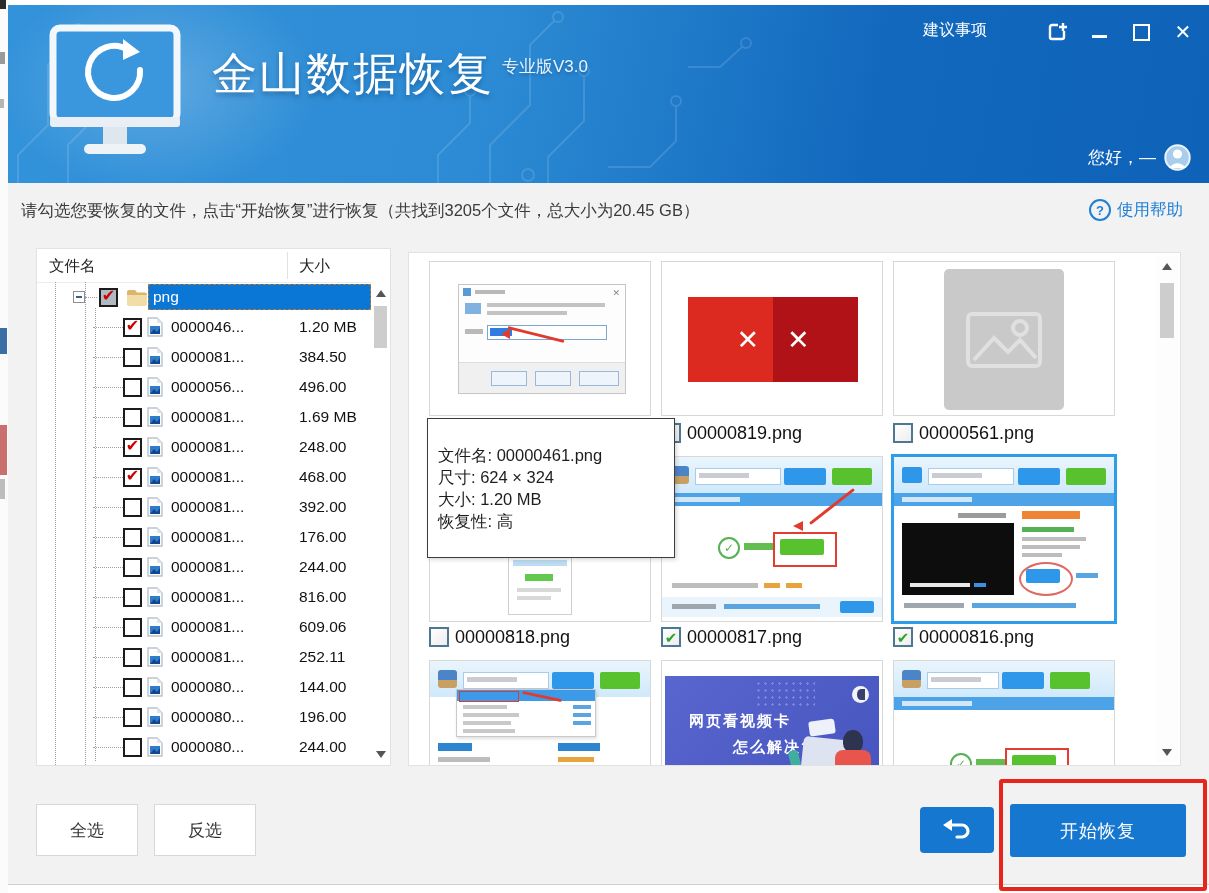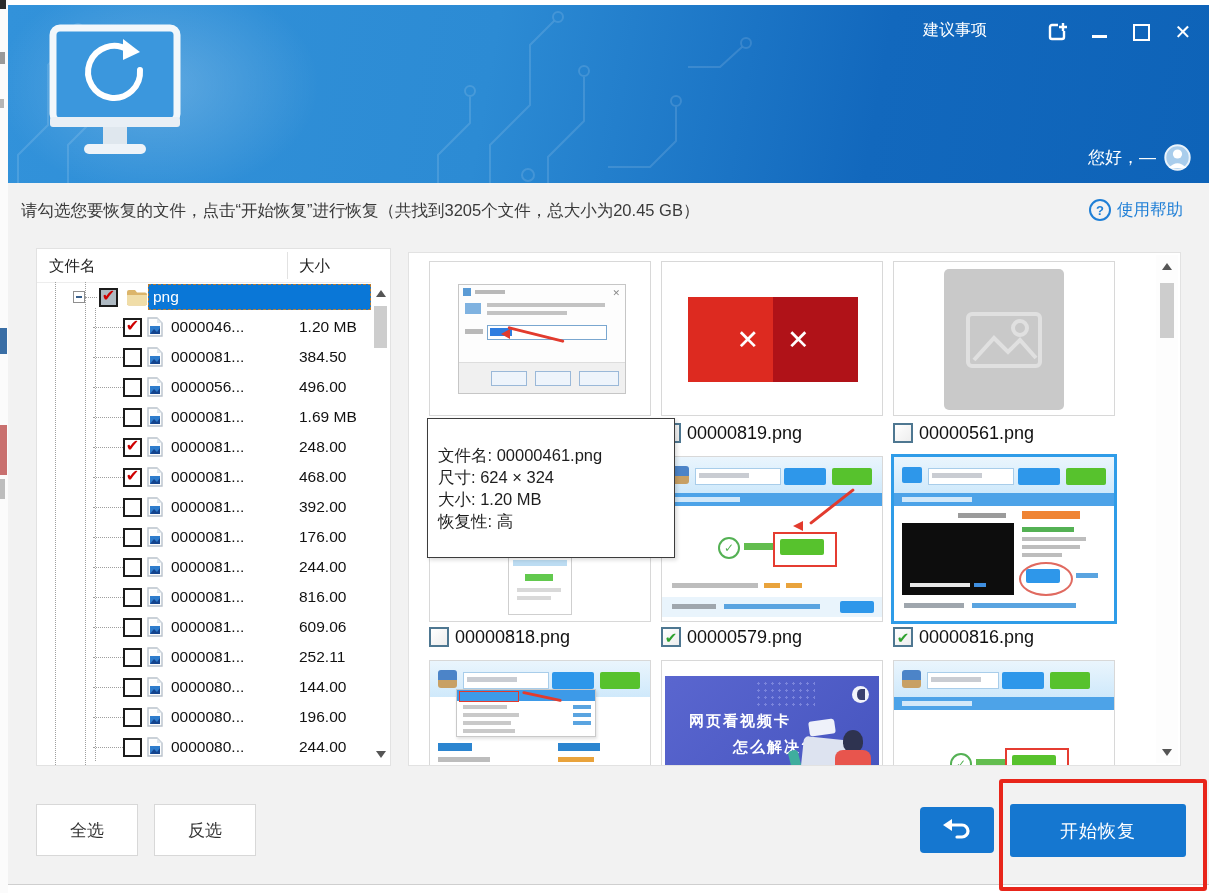--- a/index.html
+++ b/index.html
@@ -183,20 +183,24 @@
 
     <svg class="logo" viewBox="0 0 160 146">
       <rect x="18" y="7" width="124" height="93" rx="7" fill="#3b97dd" stroke="#f2f7fb" stroke-width="7"></rect>
       <rect x="15" y="96" width="130" height="10" rx="3" fill="#e9eff5"></rect>
       <path d="M93,29 A26,26 0 1 0 105,49" stroke="#ffffff" stroke-width="6" fill="none" stroke-linecap="round"></path>
       <polygon points="88,18 105,31 88,39" fill="#ffffff"></polygon>
       <rect x="68" y="106" width="24" height="17" fill="#dfe7ee"></rect>
       <rect x="49" y="123" width="62" height="10" rx="5" fill="#eef3f8"></rect>
     </svg>
 
+    <div class="title-wrap">
+      <span class="app-title">金山数据恢复</span>
+      <span class="app-edition">专业版V3.0</span>
+    </div>
 
     <div class="header-controls">
       <span class="suggestions">建议事项</span>
       <span class="winbtn">
         <svg width="22" height="22" viewBox="0 0 22 22">
             <path d="M12,4 H6 a2,2 0 0 0 -2,2 v10 a2,2 0 0 0 2,2 h10 a2,2 0 0 0 2,-2 V10" stroke="#fff" stroke-width="2.4" fill="none"></path>
             <path d="M17,2 v8 M13,6 h8" stroke="#fff" stroke-width="2.4"></path>
           </svg>
       </span>
       <span class="winbtn">
@@ -562,21 +566,21 @@
         <div class="bar" style="left:78px;top:146px;width:104px;height:5px;background:#5aa4e0;"></div>
       </div>
     </div>
 
     <div class="lblrow lr2 c1">
       <span class="gcb" data-checked="false"></span>
       <span class="glbl">00000818.png</span>
     </div>
     <div class="lblrow lr2 c2">
       <span class="gcb" data-checked="true"></span>
-      <span class="glbl">00000579.png</span>
+      <span class="glbl">00000817.png</span>
     </div>
     <div class="lblrow lr2 c3">
       <span class="gcb" data-checked="true"></span>
       <span class="glbl">00000816.png</span>
     </div>
 
     <div class="tile c1 r3">
       <div>
         <div class="mk mk-top"></div>
         <div class="mk mk-mascot"></div>

